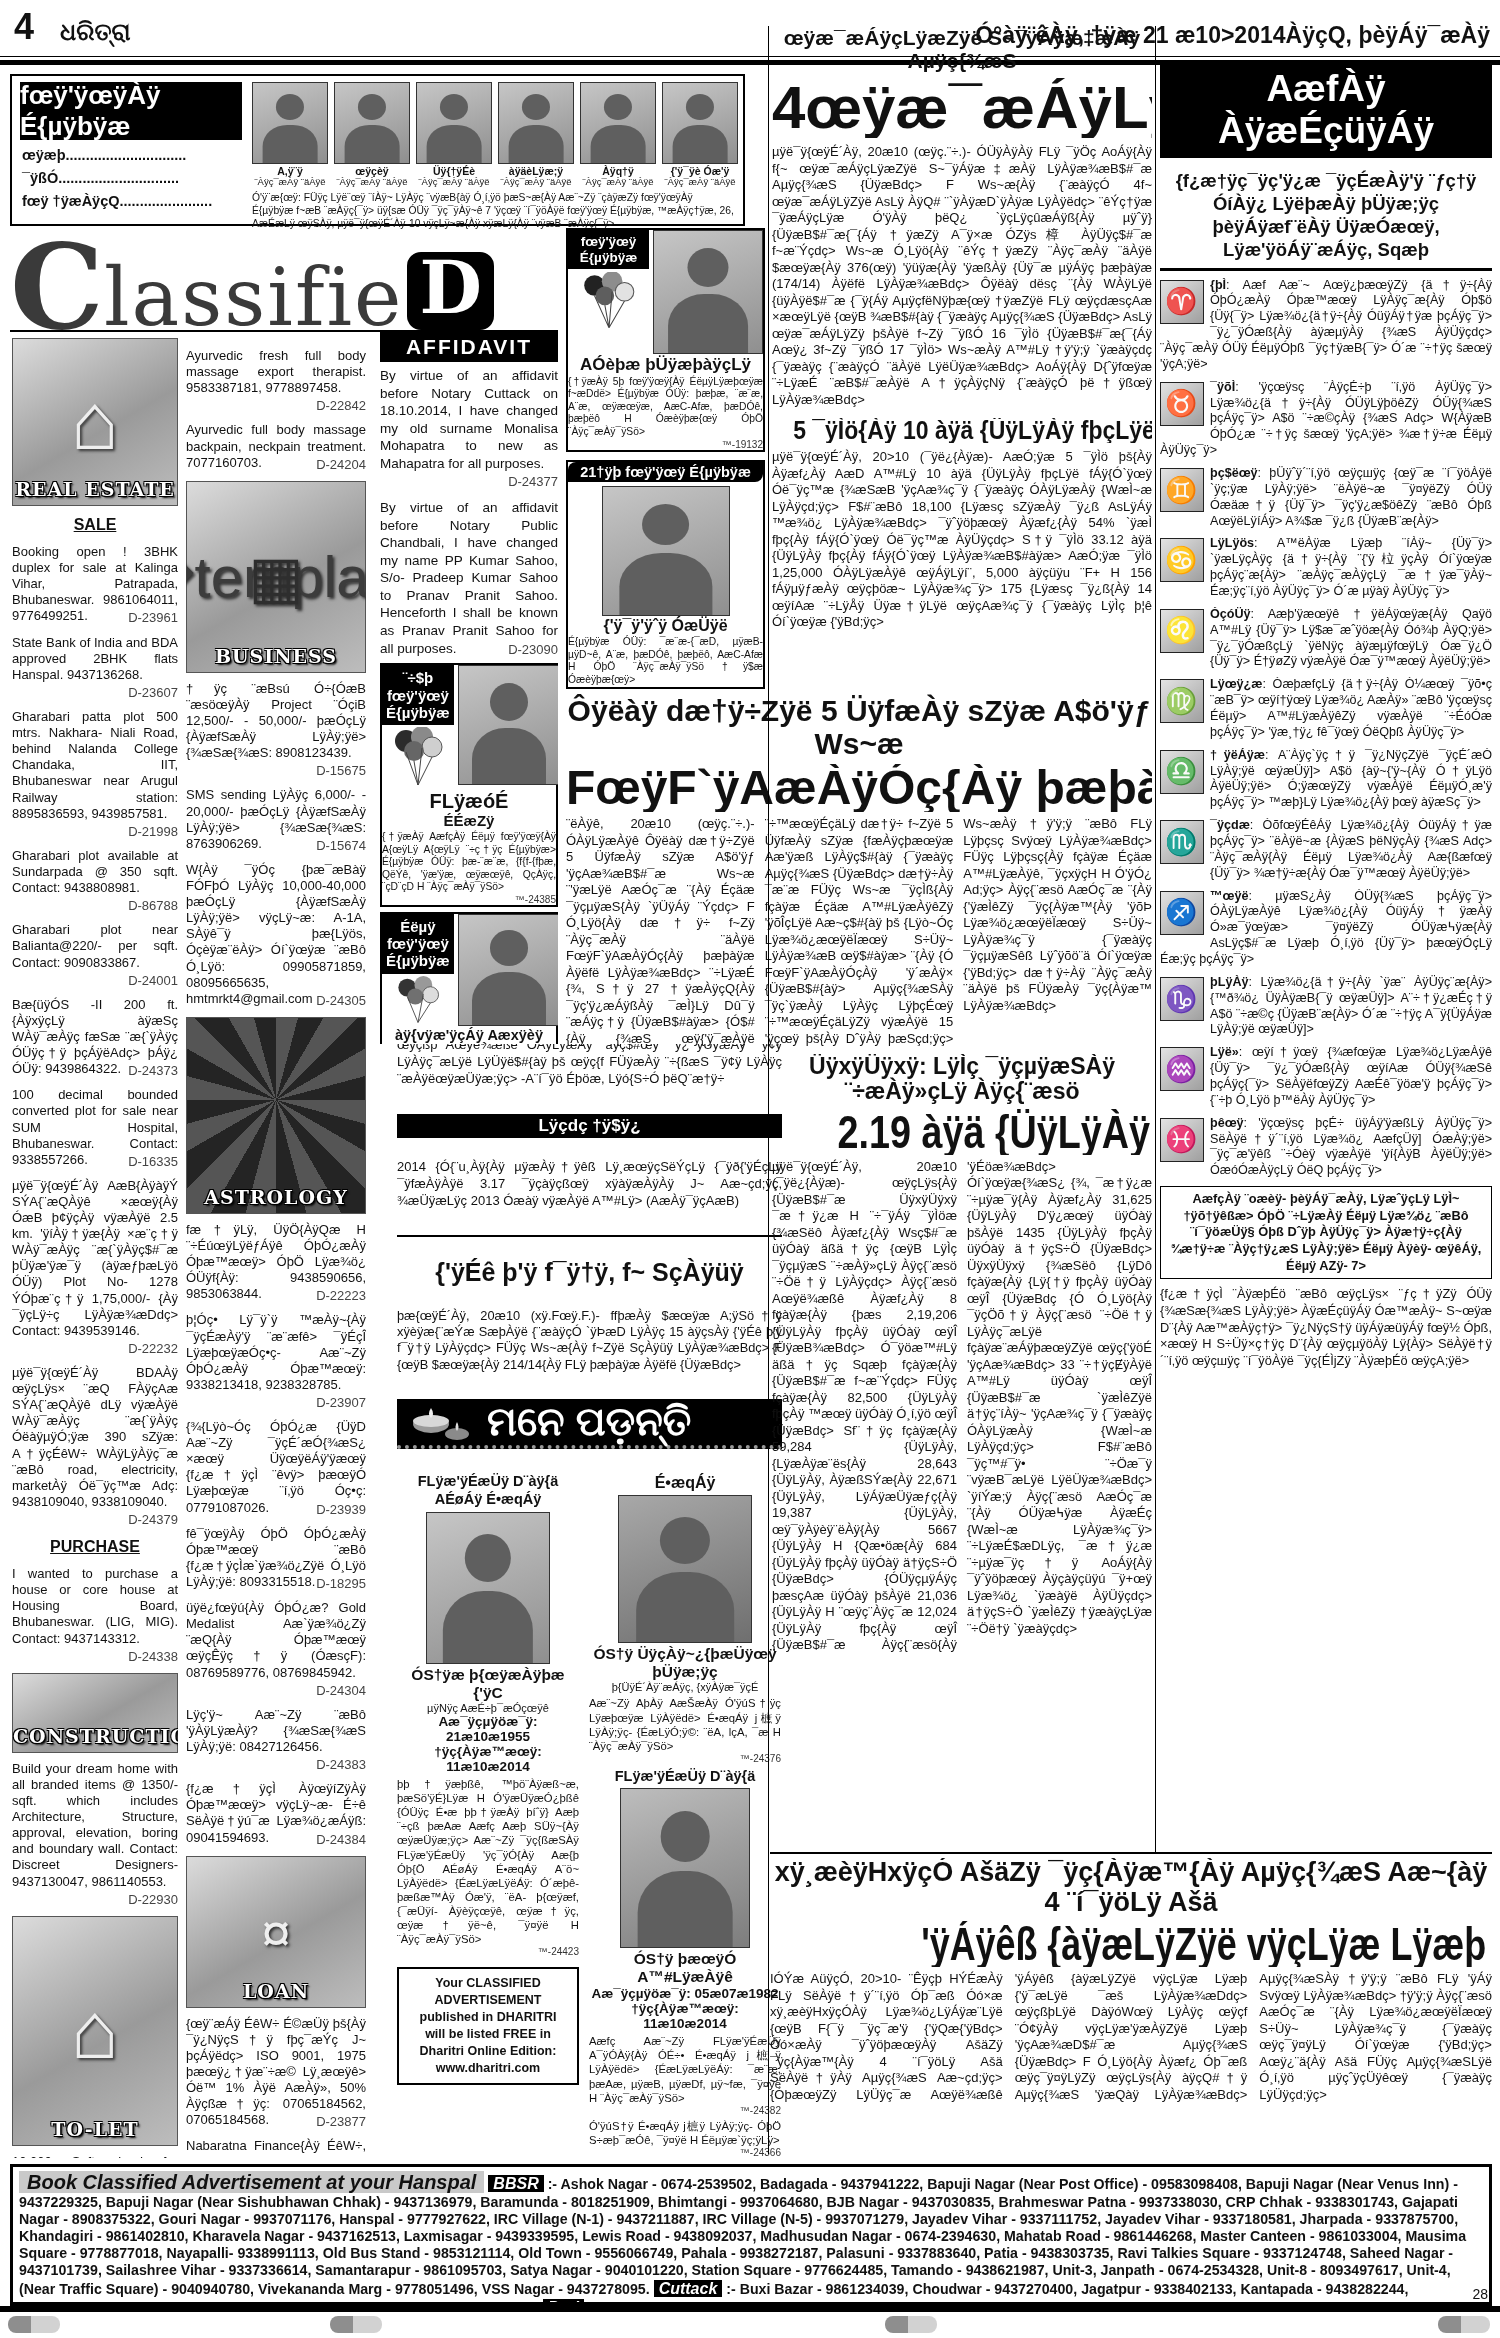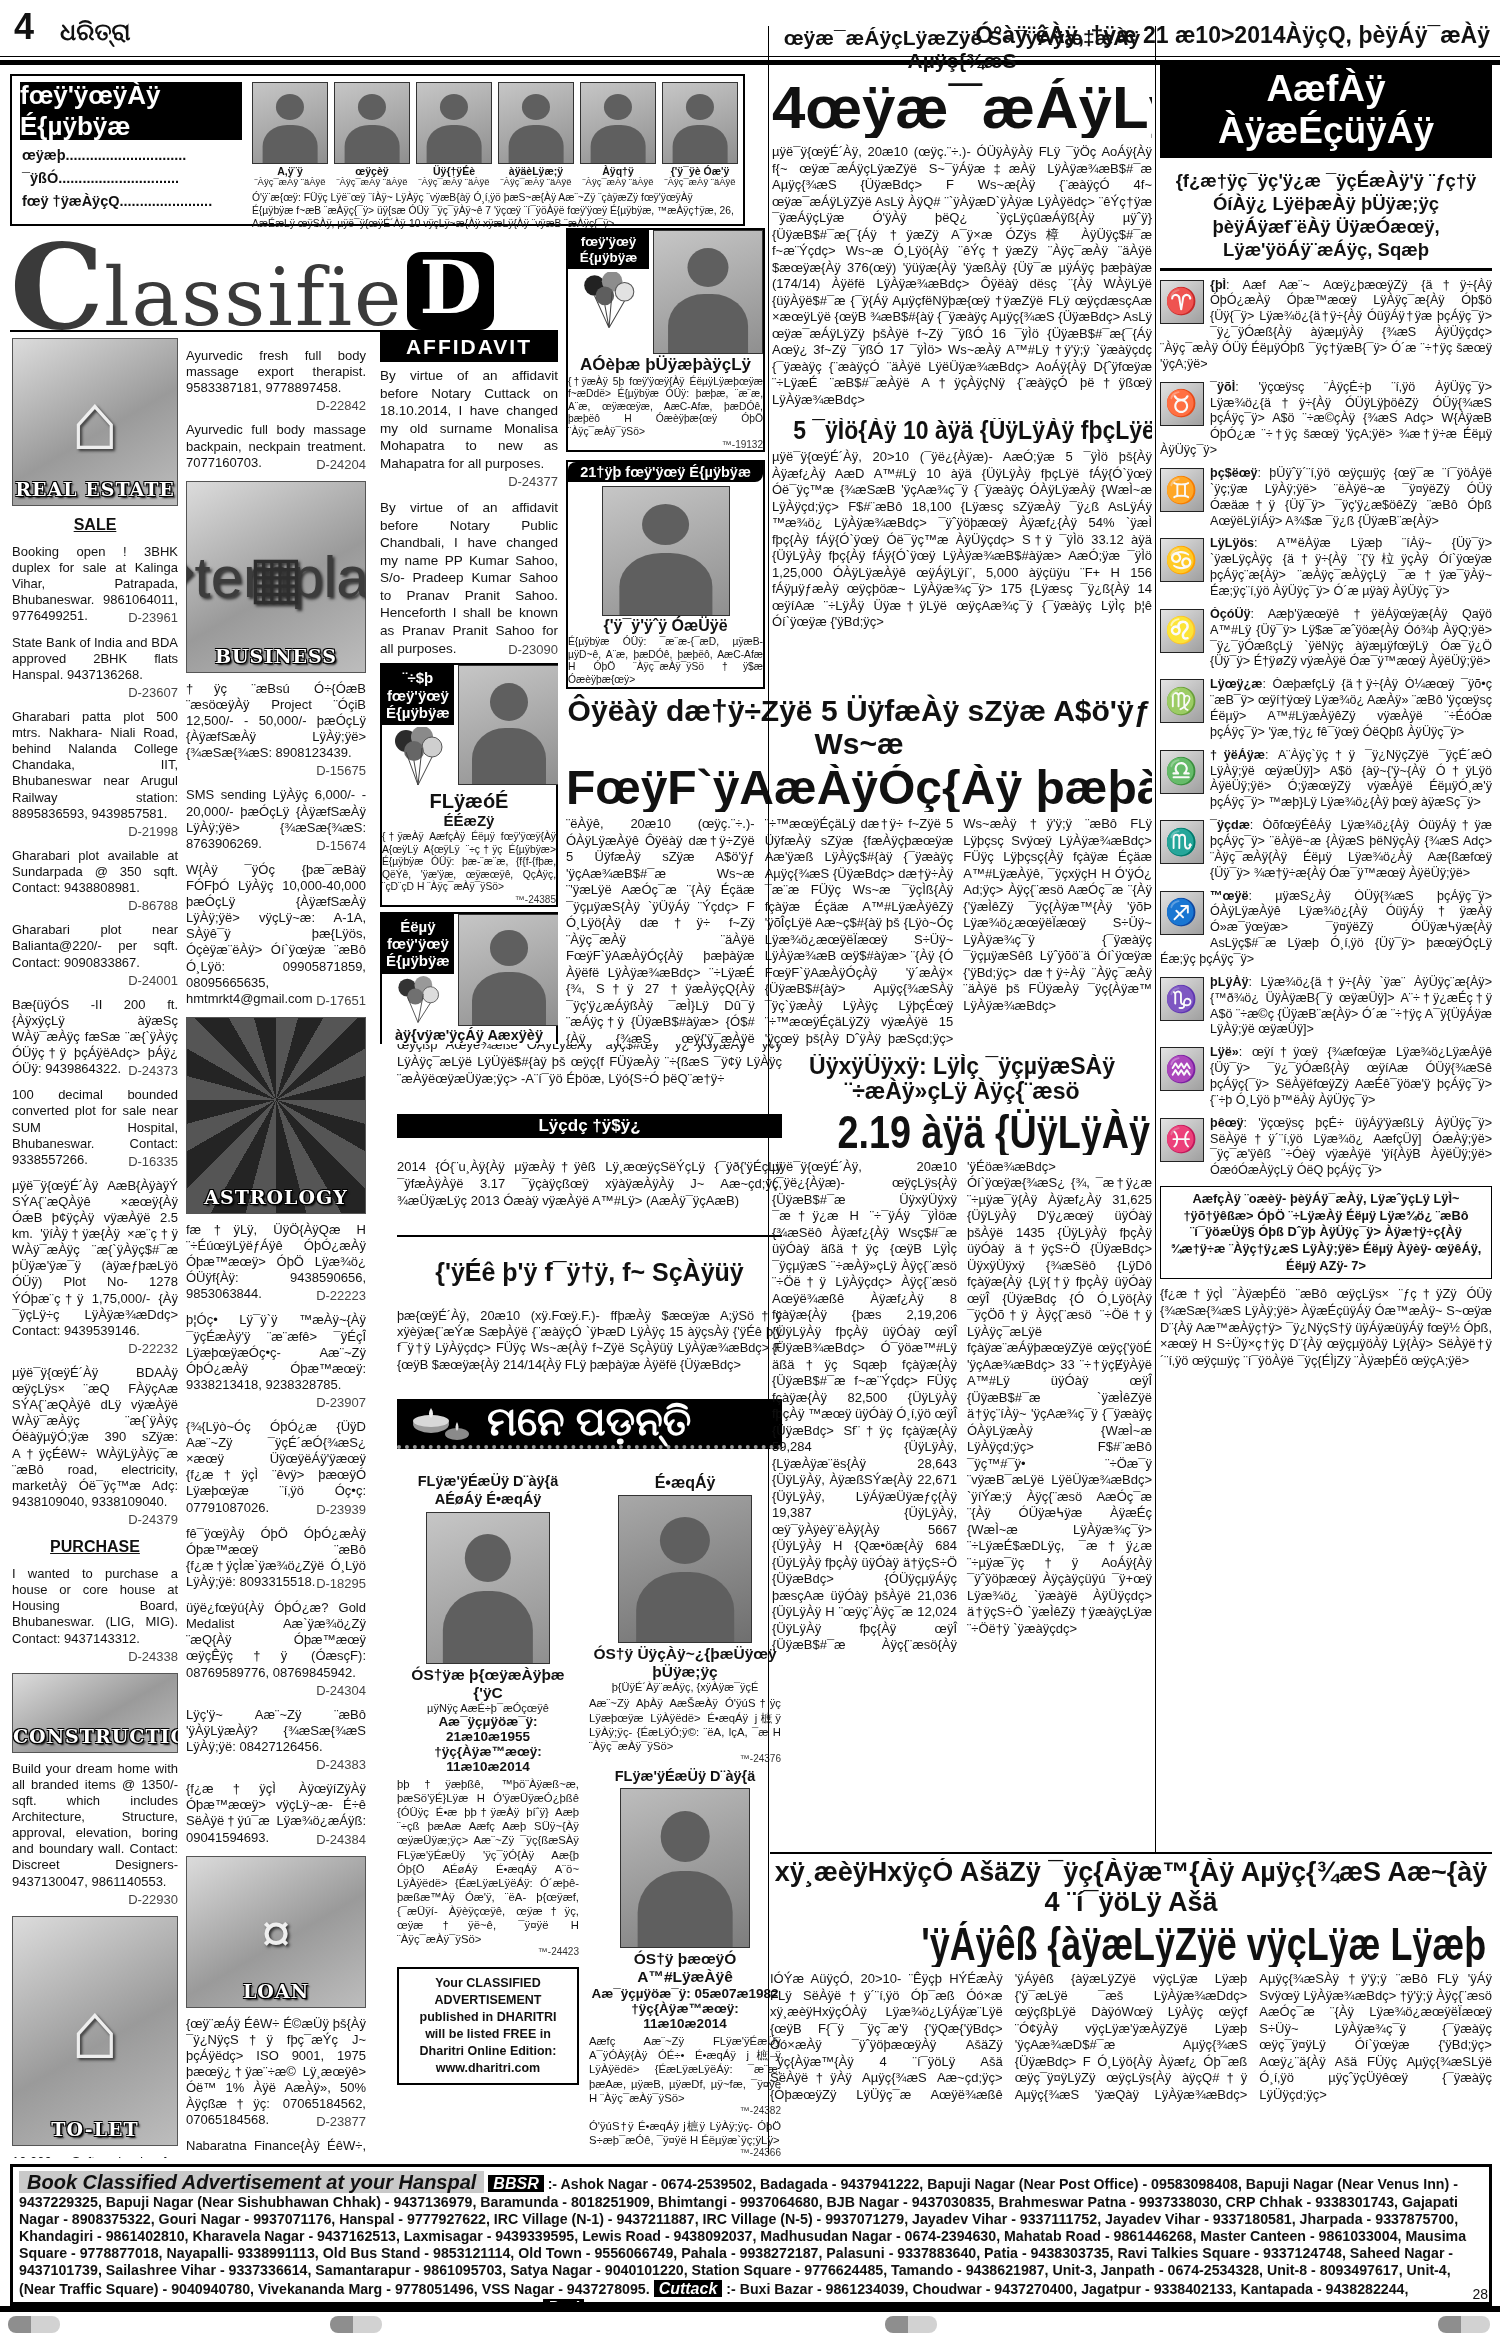--- a/index.html
+++ b/index.html
@@ -223,21 +223,21 @@
       </div>
     <div class="banner" style="height:190px;">
       <div class="pic" style="font-size:58px;color:#3c3c3c;">▮�template▮</div>
       <div class="pic" style="font-size:58px;color:#2e2e2e;">▦</div>
       <div class="blbl">BUSINESS</div>
     </div>
     <div style="display:flex;flex-direction:column;gap:8px;">
 
     <div class="ad"><span>†ÿç ¨æBsú Ó÷{ÓæB ¨æsöœÿÀÿ Project ¨ÓçiB 12,500/- - 50,000/- þæÓçLÿ {ÀÿæfSæÀÿ LÿÀÿ;ÿë&gt; {¾æSæ{¾æS: 8908123439.</span><span class="adid">D-15675</span></div>
         <div class="ad"><span>SMS sending LÿÀÿç 6,000/- - 20,000/- þæÓçLÿ {ÀÿæfSæÀÿ LÿÀÿ;ÿë&gt; {¾æSæ{¾æS: 8763906269.</span><span class="adid">D-15674</span></div>
-        <div class="ad"><span>W{Àÿ ¯ÿÓç {þæ¯æBàÿ FÓFþÓ LÿÀÿç 10,000-40,000 þæÓçLÿ {ÀÿæfSæÀÿ LÿÀÿ;ÿë&gt; vÿçLÿ~æ: A-1A, SÀÿê¯ÿ þæ{Lÿös, Óçèÿæ¨ëÀÿ&gt; Óí`ÿœÿæ ¨æBô Ó¸Lÿö: 09905871859, 08095665635, hmtmrkt4@gmail.com</span><span class="adid">D-17651</span></div>
+        <div class="ad"><span>W{Àÿ ¯ÿÓç {þæ¯æBàÿ FÓFþÓ LÿÀÿç 10,000-40,000 þæÓçLÿ {ÀÿæfSæÀÿ LÿÀÿ;ÿë&gt; vÿçLÿ~æ: A-1A, SÀÿê¯ÿ þæ{Lÿös, Óçèÿæ¨ëÀÿ&gt; Óí`ÿœÿæ ¨æBô Ó¸Lÿö: 09905871859, 08095665635, hmtmrkt4@gmail.com</span><span class="adid">D-24305</span></div>
       </div>
     <div class="banner b-ast" style="height:195px;">
       <div class="blbl">ASTROLOGY</div>
     </div>
     <div style="display:flex;flex-direction:column;gap:8px;">
 
     <div class="ad"><span>fæ†ÿLÿ, ÜÿÖ{ÀÿQæ H ¨÷ÉúœÿLÿëƒÁÿê ÓþÓ¿æÀÿ Óþæ™æœÿ&gt; ÓþÖ Lÿæ¾ö¿ ÓÜÿf{Àÿ: 9438590656, 9853063844.</span><span class="adid">D-22223</span></div>
         <div class="ad"><span>þ¦Óç• Lÿ¯ÿ`ÿ ™æÀÿ~{Àÿ ¯ÿçÉæÀÿ'ÿ ¨æ¨æfê&gt; ¯ÿÉçÎ LÿæþœÿæÓç•ç- Aæ¨~Zÿ ÓþÓ¿æÀÿ Óþæ™æœÿ: 9338213418, 9238328785.</span><span class="adid">D-23907</span></div>
         <div class="ad"><span>{¾{Lÿò~Óç ÓþÓ¿æ {ÜÿD Aæ¨~Zÿ ¯ÿçÉ´æÓ{¾æS¿ ×æœÿ ÜÿœÿëÁÿ'ÿæœÿ {f¿æ†ÿçÌ ¨êvÿ&gt; þæœÿÓ Lÿæþœÿæ ¨í‚ÿö Óç•ç: 07791087026.</span><span class="adid">D-23939</span></div>
         <div class="ad"><span>fê¯ÿœÿÀÿ ÓþÖ ÓþÓ¿æÀÿ Óþæ™æœÿ ¨æBô {f¿æ†ÿçÌæ`ÿæ¾ö¿Zÿë Ó¸Lÿö LÿÀÿ;ÿë: 8093315518.</span><span class="adid">D-18295</span></div>

